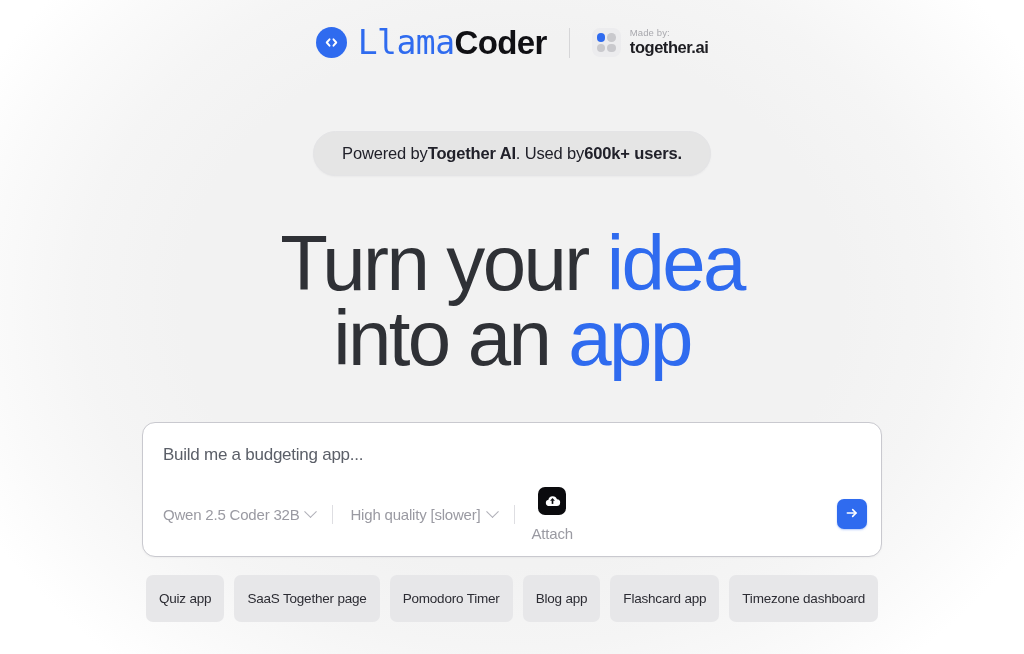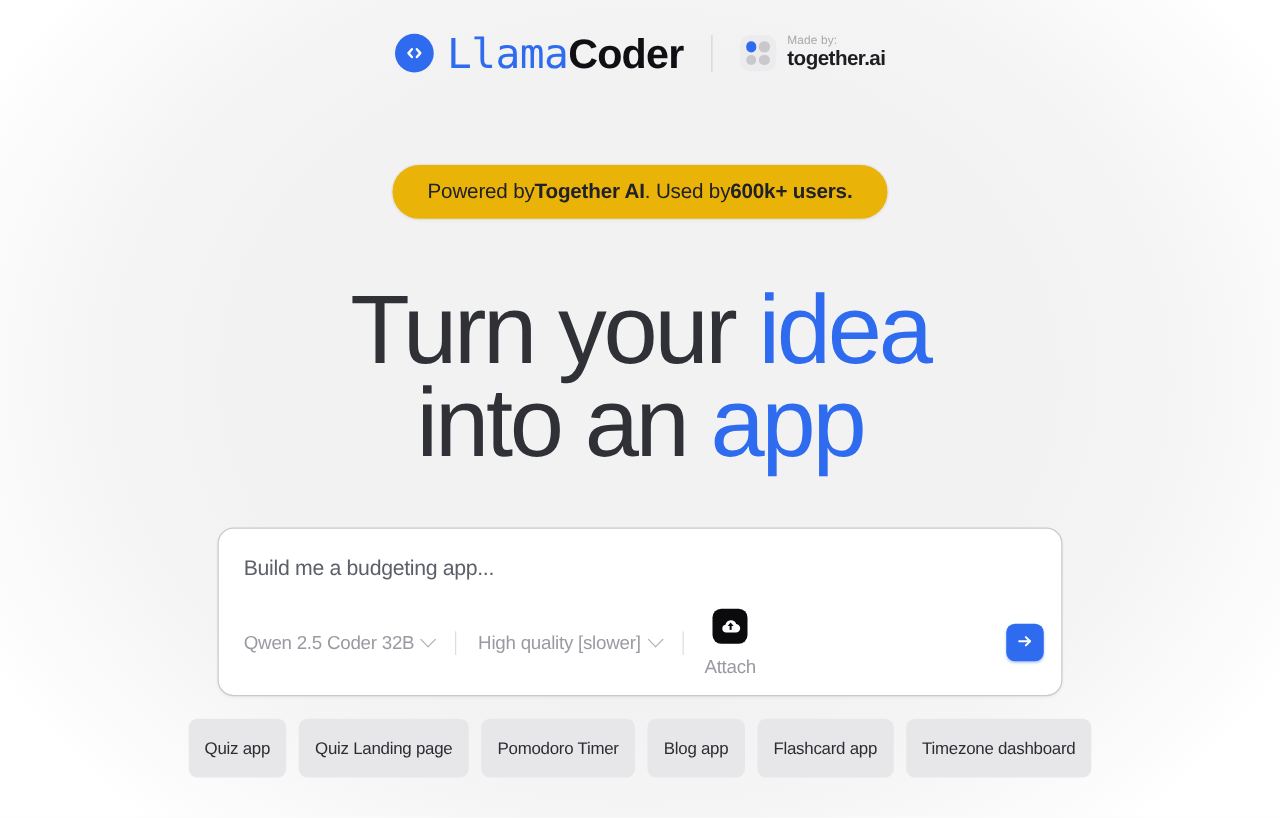--- a/index.html
+++ b/index.html
@@ -141,21 +141,21 @@
   }
 
   .pill {
     display: inline-flex;
     align-items: center;
     justify-content: center;
     height: 45px;
     padding: 0 28px;
     border: 1px solid #e4e4e6;
     border-radius: 999px;
-    background: #eab308;
+    background: #e5e5e5;
     font-size: 16.5px;
     color: #21212a;
     letter-spacing: -0.15px;
     box-shadow: 0 1px 2px rgba(16,16,20,0.035);
     white-space: nowrap;
   }
   .pill b { font-weight: 700; }
 
   .headline {
     margin-top: 50px;
@@ -170,21 +170,21 @@
   .headline .line2 { display: block; }
 
   
   .composer-wrap {
     margin-top: 46px;
     display: flex;
     justify-content: center;
   }
 
   .composer {
-    width: 676px;
+    width: 740px;
     border: 1px solid #c9c9cf;
     border-radius: 13px;
     background: #ffffff;
     box-shadow: 0 1px 2px rgba(16,16,20,0.04);
     padding: 0;
     overflow: hidden;
   }
 
   .composer-input {
     width: 100%;
@@ -403,21 +403,21 @@
               </svg>
             </span>
           </button>
 
         </div>
       </div>
     </div>
 
     <div class="chips">
       <button class="chip">Quiz app</button>
-      <button class="chip">Quiz Landing page</button>
+      <button class="chip">SaaS Together page</button>
       <button class="chip">Pomodoro Timer</button>
       <button class="chip">Blog app</button>
       <button class="chip">Flashcard app</button>
       <button class="chip">Timezone dashboard</button>
     </div>
 
   </div>
 </div>
 
 </body></html>

